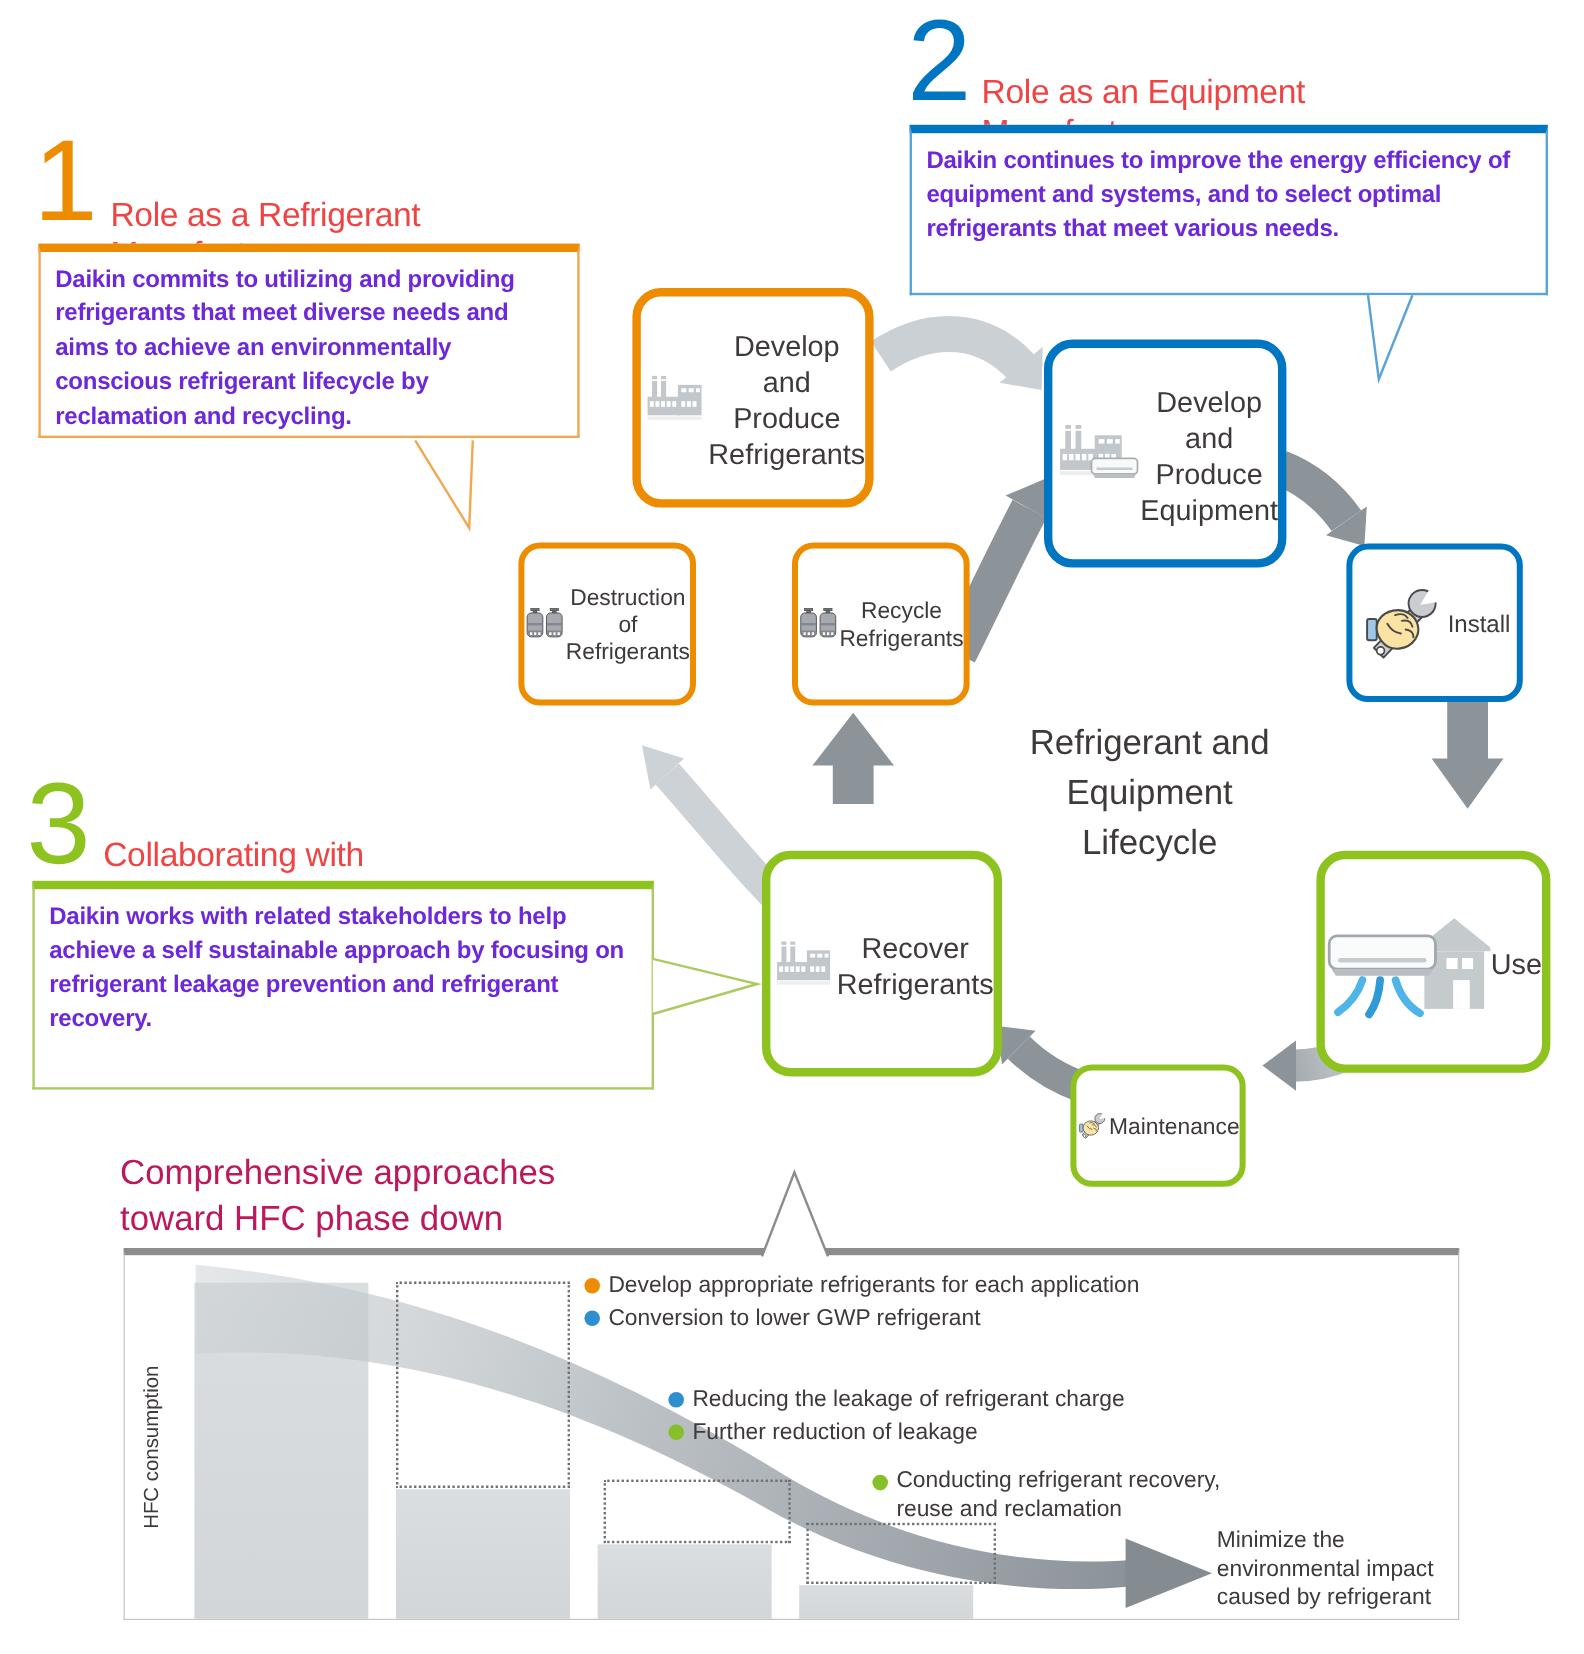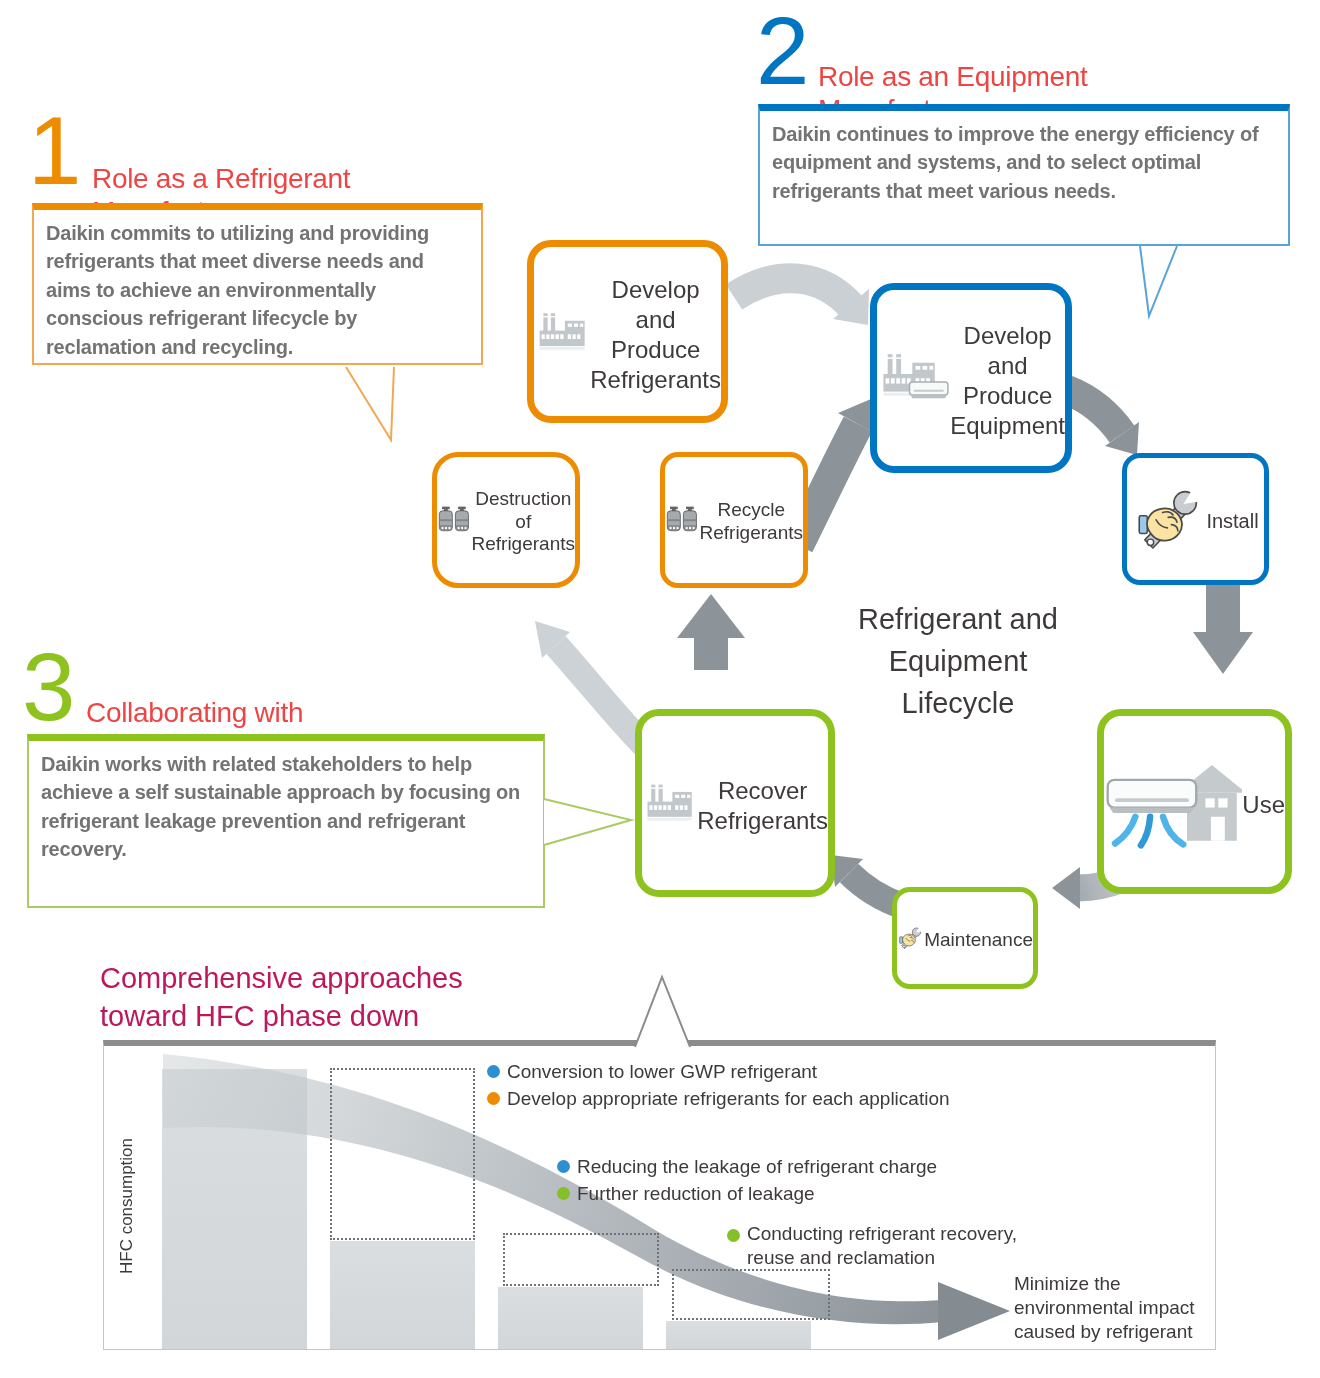--- a/index.html
+++ b/index.html
@@ -4,21 +4,21 @@
 <style>
   html,body{margin:0;padding:0;background:#fff;}
   #canvas{position:relative;width:1320px;height:1378px;background:#fff;overflow:hidden;
           font-family:"Liberation Sans","DejaVu Sans",sans-serif;color:#3E3A39;}
   svg.layer{position:absolute;left:0;top:0;pointer-events:none;}
   #arrows{z-index:1;}
   #overlay{z-index:6;}
   .sec-num{position:absolute;z-index:2;font-size:96px;font-weight:300;line-height:0.82;letter-spacing:-2px;}
   .sec-title{position:absolute;z-index:2;font-size:28px;font-weight:300;line-height:1.17;letter-spacing:-0.3px;color:#ef4444;white-space:pre-line;margin-top:37px;}
   .speech{position:absolute;z-index:2;background:#fff;box-sizing:border-box;padding:9px 12px;}
-  .speech p{margin:0;font-size:20px;font-weight:bold;line-height:1.42;letter-spacing:-0.2px;color:#737373;}
+  .speech p{margin:0;font-size:20px;font-weight:bold;line-height:1.42;letter-spacing:-0.2px;color:#6d28d9;}
   .speech.orange{border:2px solid #F2A850;border-top:7px solid #ED8C00;}
   .speech.blue{border:2px solid #58A3D8;border-top:7px solid #0075C2;}
   .speech.green{border:2px solid #AACB60;border-top:7px solid #8DC21F;}
   .node{position:absolute;z-index:2;background:#fff;box-sizing:border-box;display:flex;flex-direction:row;
         align-items:center;justify-content:center;text-align:center;}
   .node.big{border-radius:24px;border-width:7px;border-style:solid;}
   .node.small{border-radius:18px;border-width:5px;border-style:solid;}
   .node.orange{border-color:#ED8C00;} .node.blue{border-color:#0075C2;} .node.green{border-color:#8DC21F;margin-top:44px;}
   .nlabel{white-space:pre-line;color:#3E3A39;}
   .node.big .nlabel{font-size:24px;line-height:1.25;margin-top:6px;}
@@ -229,21 +229,21 @@
 
   <div class="node small orange" style="left:660px;top:452px;width:148px;height:136px;">
     <svg width="90" height="64" viewBox="0 0 90 68">
       <use href="#sym-cylinder" transform="translate(4,0)"></use>
         <use href="#sym-cylinder" transform="translate(46,0)"></use>
     </svg>
     <div class="nlabel">Recycle
 Refrigerants</div>
   </div>
 
-  <div class="node small orange" style="left:432px;top:452px;width:148px;height:136px;border-radius:26px;">
+  <div class="node small orange" style="left:432px;top:452px;width:148px;height:136px;">
     <svg width="90" height="64" viewBox="0 0 90 68">
       <use href="#sym-cylinder" transform="translate(4,0)"></use>
         <use href="#sym-cylinder" transform="translate(46,0)"></use>
     </svg>
     <div class="nlabel">Destruction
 of Refrigerants</div>
   </div>
 
   <div id="center-label">Refrigerant and
 Equipment
@@ -271,26 +271,26 @@
     </svg>
 
     <div class="dotted" style="left:226px;top:22px;width:145px;height:172px;"></div>
     <div class="dotted" style="left:399px;top:187px;width:156px;height:53px;"></div>
     <div class="dotted" style="left:568px;top:223px;width:158px;height:51px;"></div>
 
     <div id="ylab">HFC consumption</div>
 
     <div class="anno" style="left:383px;top:12px;">
       <div class="anno-row">
+        <span class="dot" style="background-color: rgb(237, 140, 0);"></span>
+        <span class="anno-text">Develop appropriate refrigerants for each application</span>
+      </div>
+      <div class="anno-row">
         <span class="dot" style="background-color: rgb(46, 143, 208);"></span>
         <span class="anno-text">Conversion to lower GWP refrigerant</span>
-      </div>
-      <div class="anno-row">
-        <span class="dot" style="background-color: rgb(237, 140, 0);"></span>
-        <span class="anno-text">Develop appropriate refrigerants for each application</span>
       </div>
     </div>
 
     <div class="anno" style="left:453px;top:107px;">
       <div class="anno-row">
         <span class="dot" style="background-color: rgb(46, 143, 208);"></span>
         <span class="anno-text">Reducing the leakage of refrigerant charge</span>
       </div>
       <div class="anno-row">
         <span class="dot" style="background-color: rgb(133, 191, 42);"></span>

